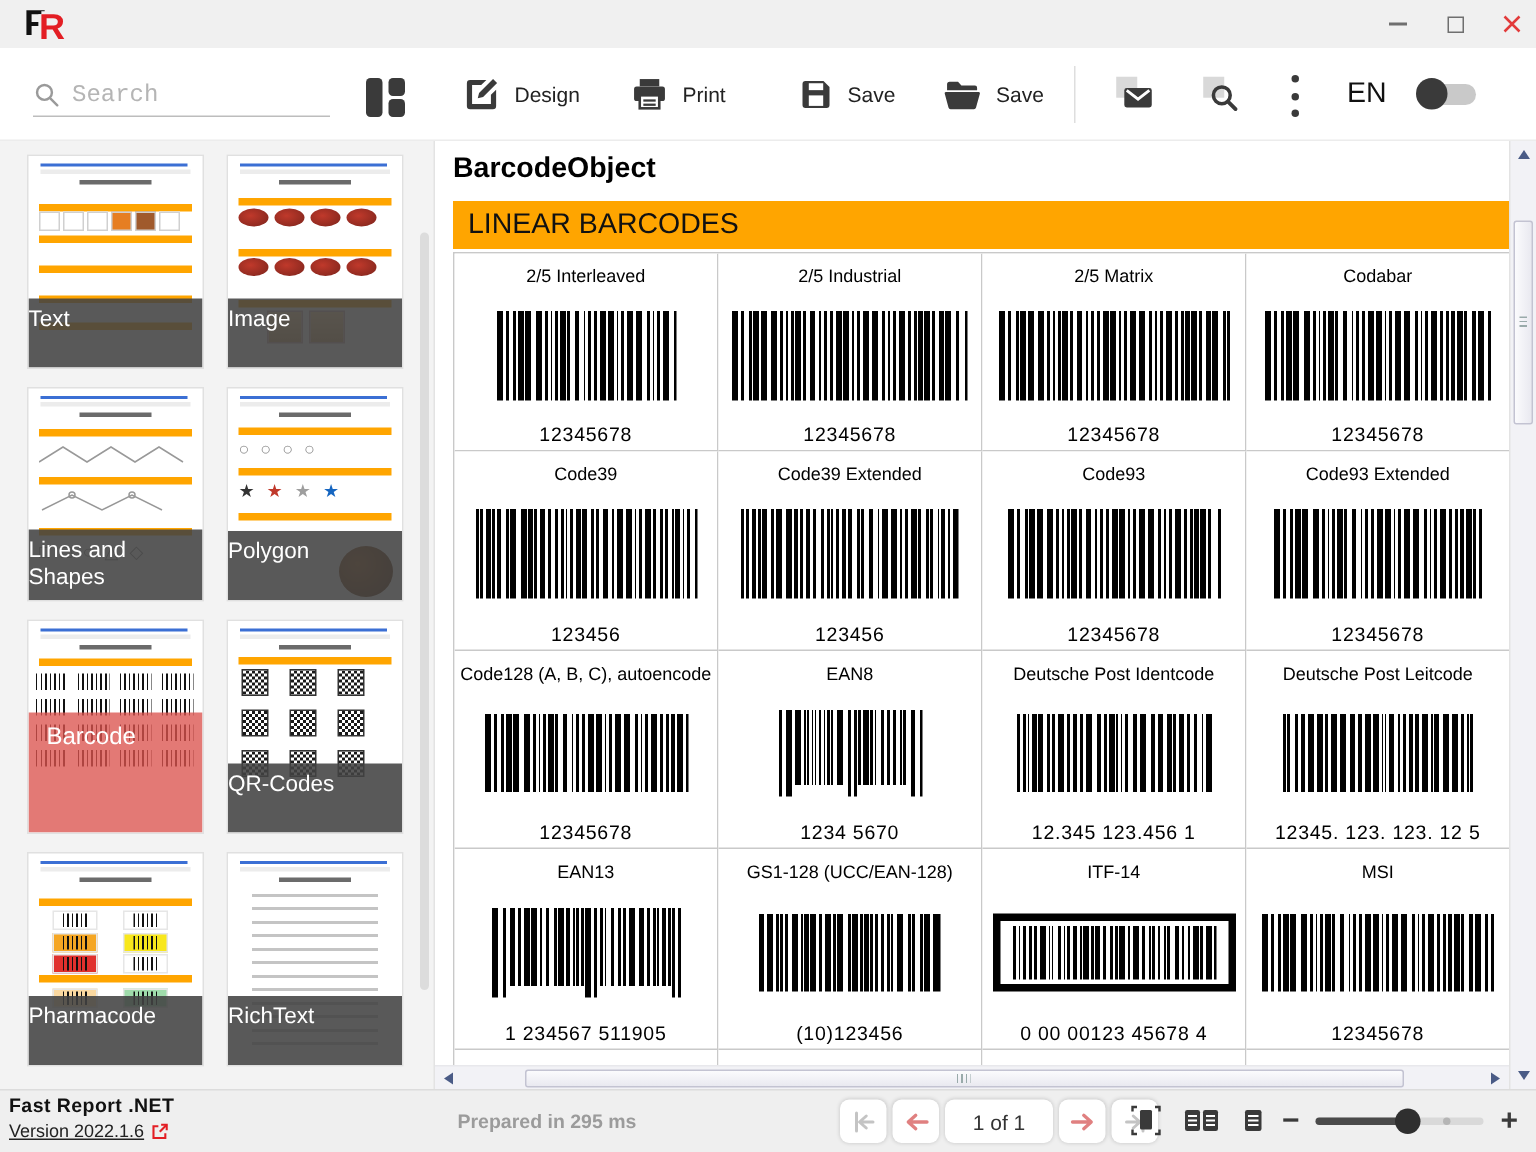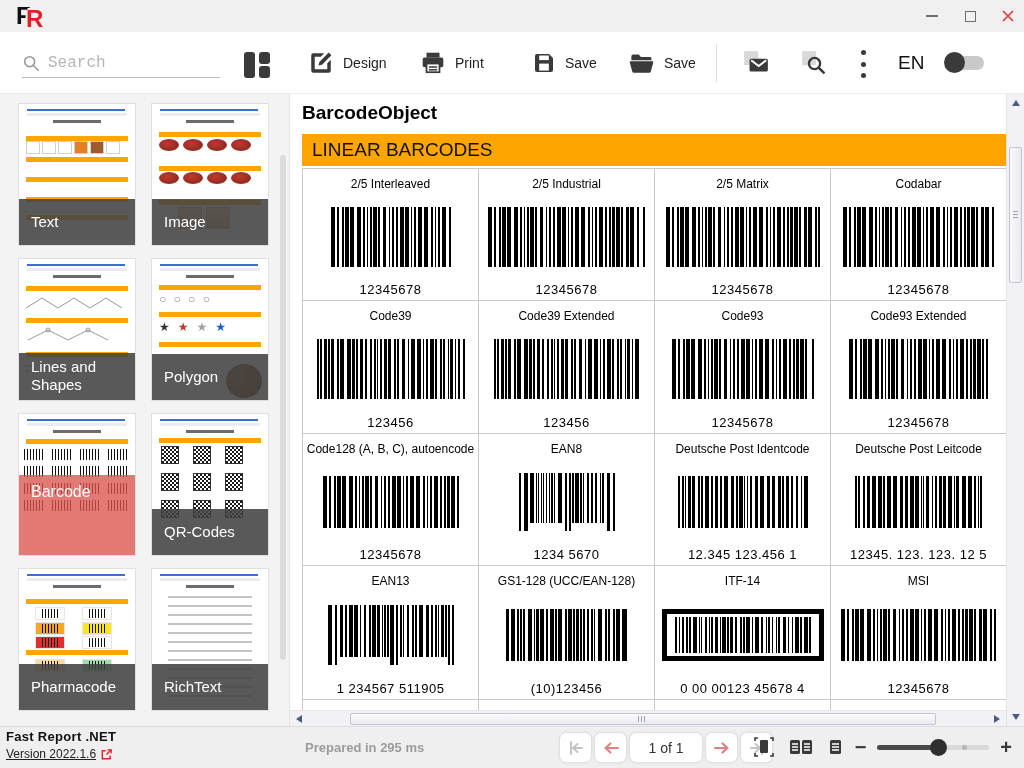--- a/index.html
+++ b/index.html
@@ -61,21 +61,21 @@
   .t-fruit { position:absolute; width:36px; height:34px; border-radius:50%; background:radial-gradient(circle at 35% 35%, #9c5a1e, #51280a); }
   .t-bargrid { position:absolute; top:12%; left:4%; right:2%; display:flex; flex-wrap:wrap; gap:6px 7px; }
   .minibar { width:21px; height:11px; background:repeating-linear-gradient(90deg,#111 0 1px,transparent 1px 3px); }
   .t-qrgrid { position:absolute; top:10%; left:8%; right:4%; display:flex; flex-wrap:wrap; gap:9px 14px; }
   .qrspot { width:18px; height:18px; background:repeating-conic-gradient(#1a1a1a 0% 25%, #ffffff 0% 50%); background-size:4px 4px; border:1px solid #333; }
   .t-pblock { position:absolute; width:30px; height:13px; border:1px solid #e6e6e6; display:flex; align-items:center; justify-content:center; }
   .t-pblock .minibar { width:16px; height:9px; }
   .t-textlines { position:absolute; top:6%; left:14%; right:14%; bottom:8%;
     background:repeating-linear-gradient(180deg,#c4c4c4 0 2px, transparent 2px 9px); }
   .t-band { position:absolute; left:0; right:0; bottom:0; min-height:46px; background:rgba(66,66,66,0.88);
-    display:flex; align-items:center; padding:5px 12px; }
+    display:flex; align-items:flex-start; padding:5px 0; }
   .t-band .t-label { color:#fff; font-size:15px; line-height:1.25; }
   .t-overlay { position:absolute; left:0; right:0; bottom:0; height:57%; background:rgba(219,83,78,0.78); padding:8px 12px; }
   .t-overlay .t-label { color:#fff; font-size:16px; }
   .side-scroll { position:absolute; right:3px; top:61px; width:6px; height:505px; background:#dcdcdc; border-radius:3px; }
 
   
   .page { position:absolute; top:94px; left:291px; width:715px; height:616px; background:#fff; overflow:hidden; }
   .report-title { position:absolute; top:8px; left:11px; width:705px; text-align:left; font-weight:bold; font-size:19px; color:#000; }
   .section-band { position:absolute; top:40px; left:11px; width:705px; height:32px; background:#FFA500;
     display:flex; align-items:center; padding-left:10px; font-size:19px; color:#111; }

